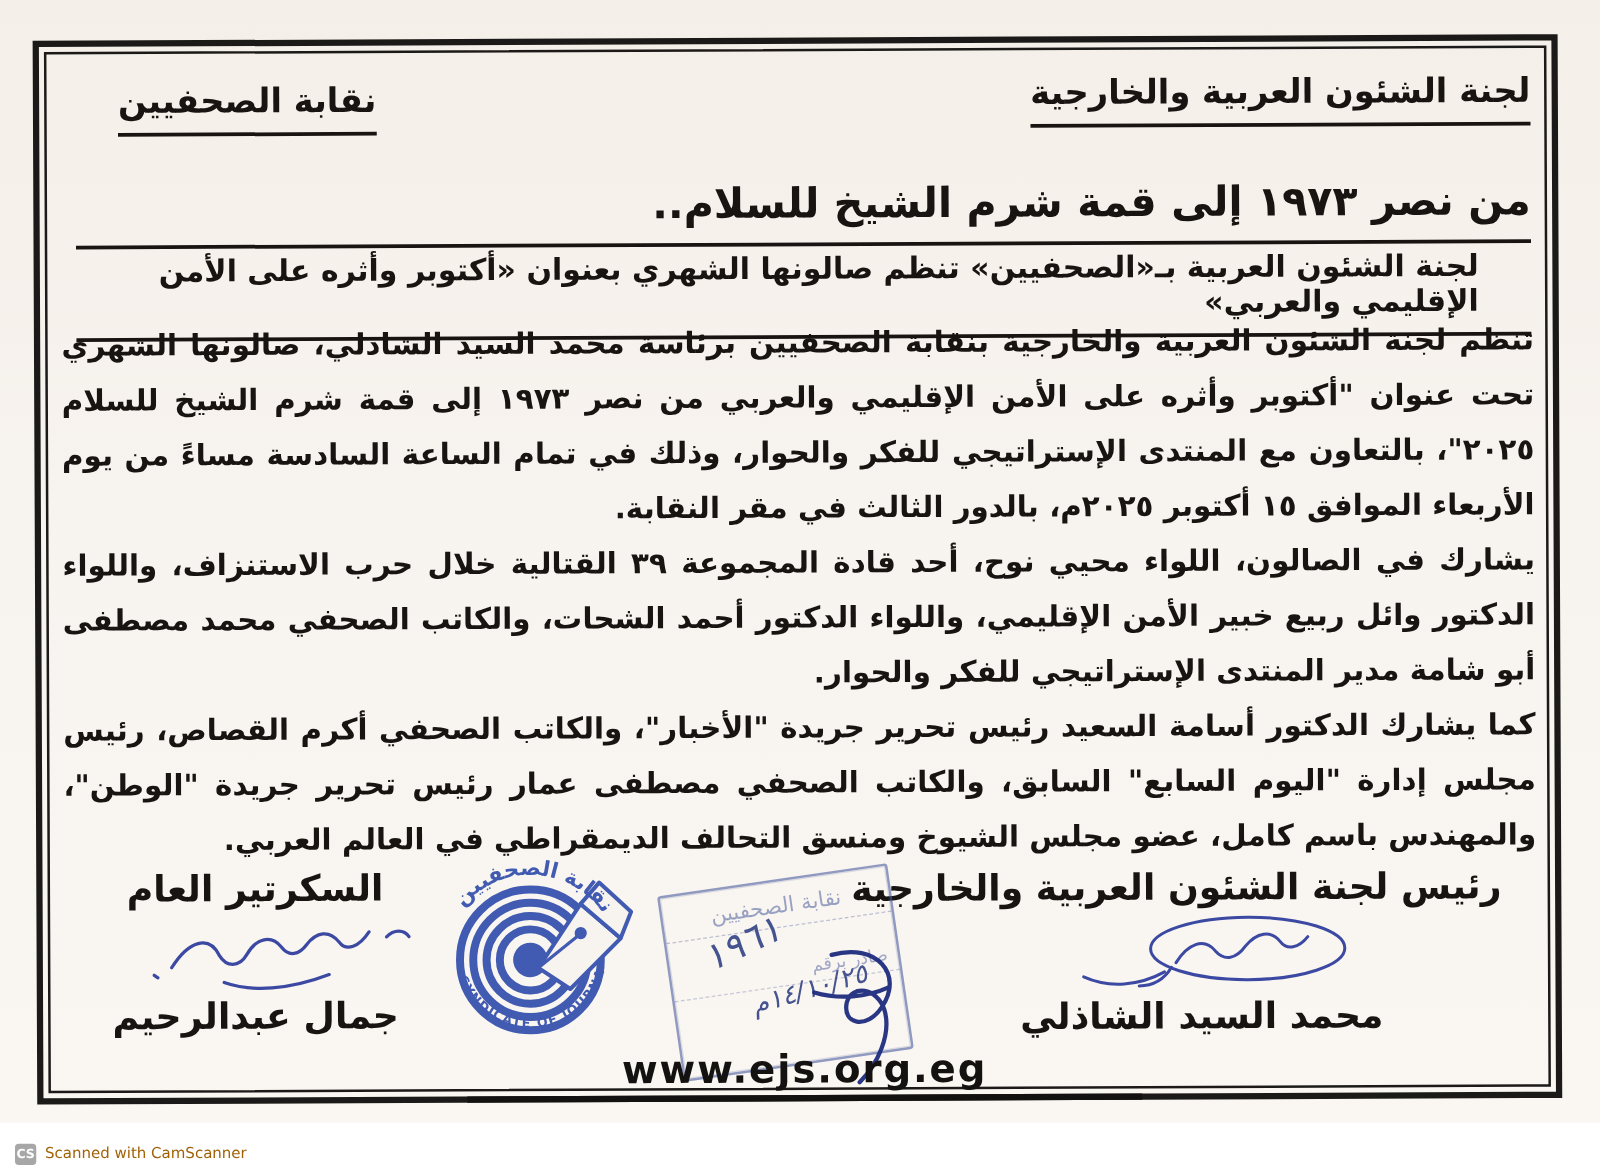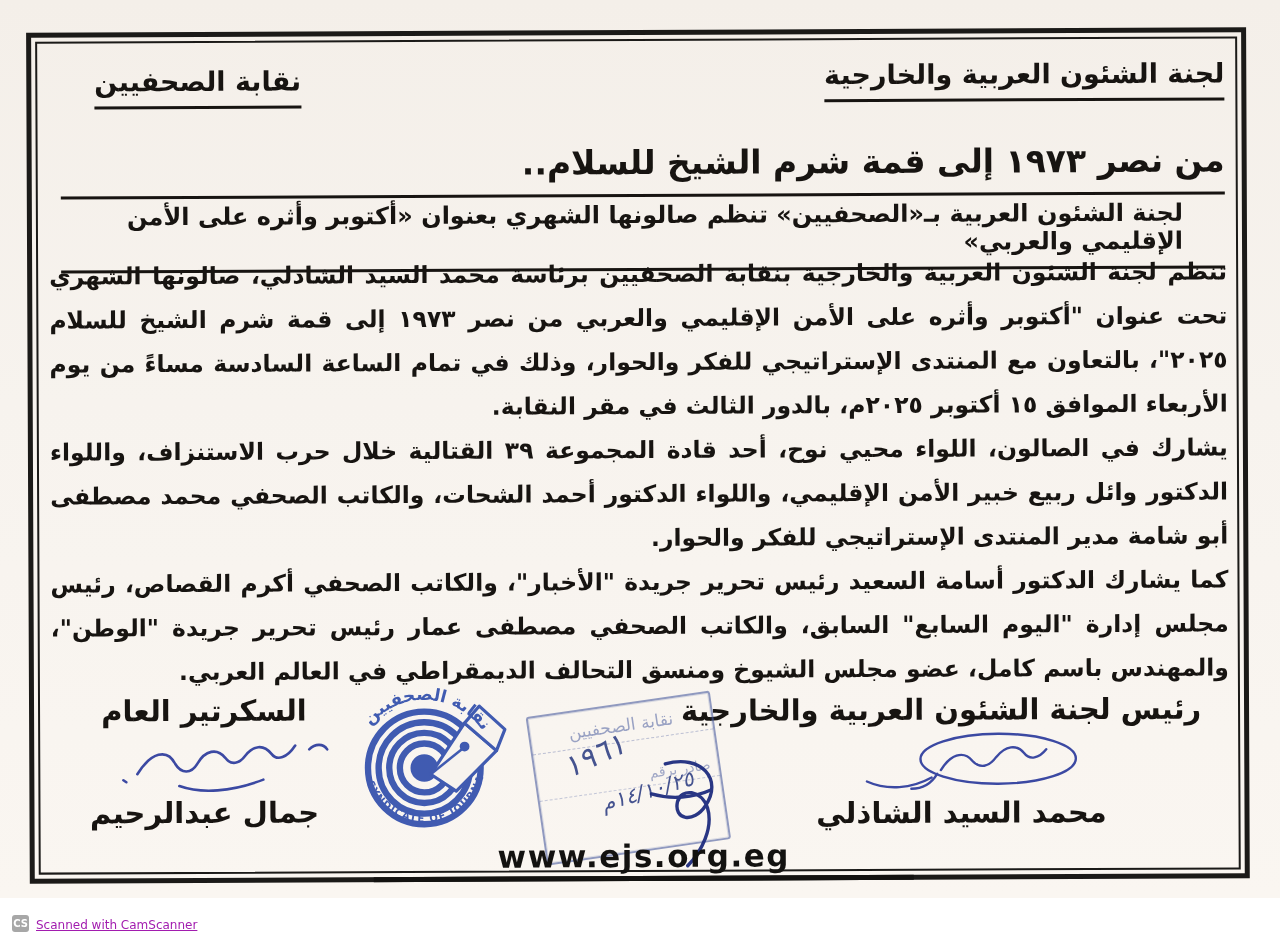--- a/index.html
+++ b/index.html
@@ -94,28 +94,28 @@
   }
   .ink-flourish{position:absolute;left:642px;top:752px;width:92px;height:122px;}
 
   .website{
     position:absolute;top:838px;left:372px;width:540px;text-align:center;
     font-size:31px;font-weight:bold;letter-spacing:1.5px;color:#131210;
     border-bottom:5px solid #131210;padding-bottom:2px;
   }
 
   .camscanner{
-    position:absolute;left:12px;top:915px;display:flex;align-items:flex-end;gap:7px;
+    position:absolute;left:12px;top:915px;display:flex;align-items:flex-start;gap:7px;
   }
   .cs-icon{
     width:17px;height:17px;background:#a7a7a7;border-radius:3px;
     color:#ffffff;font-size:10px;font-weight:bold;
     display:flex;align-items:center;justify-content:center;
   }
-  .cs-label{color:#a21caf;font-size:12px;text-decoration:underline;}
+  .cs-label{color:#a16207;font-size:12px;}
 </style>
 </head>
 <body>
 
 <div class="paper"></div>
 
 <div class="sheet">
   <div class="frame">
     <div class="frame-inner"></div>
   </div>

